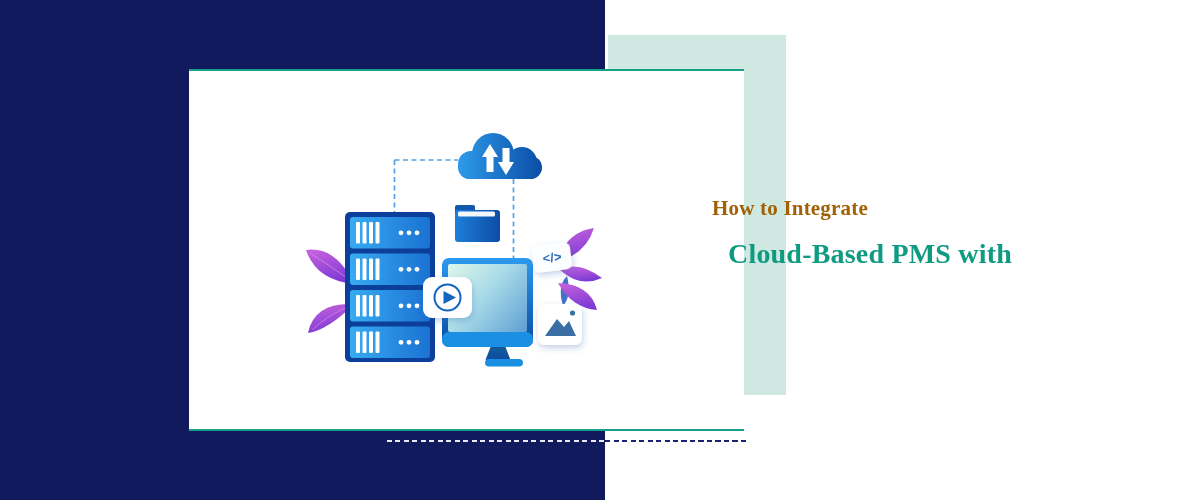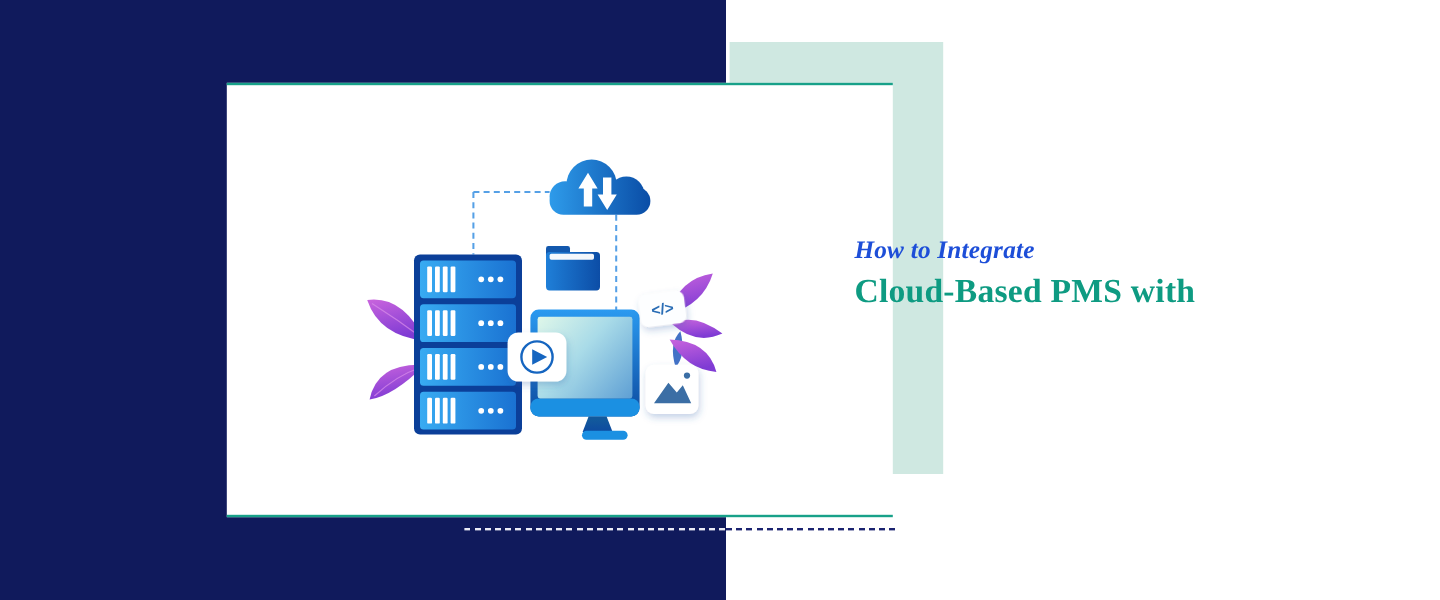--- a/index.html
+++ b/index.html
@@ -24,26 +24,26 @@
     border-top:2px solid #18A189;border-bottom:2px solid #18A189;
   }
   .illustration{
     position:absolute;left:300px;top:120px;width:320px;height:270px;
   }
 
   .titles{
     position:absolute;left:712px;top:196px;width:360px;
   }
   .pretitle{
-    font-weight:bold;font-size:21px;line-height:25px;color:#1d4ed8;
-    margin:0 0 6px 0;letter-spacing:.2px;font-style:italic;
+    font-weight:bold;font-size:21px;line-height:25px;color:#a16207;
+    margin:0 0 6px 0;letter-spacing:.2px;
   }
   .main-title{
     font-weight:bold;font-size:28px;line-height:34px;color:#0E9B82;
-    margin:0;letter-spacing:.2px;
+    margin:16px;letter-spacing:.2px;
   }
 
   .dash-line{position:absolute;top:440px;height:2px;}
   .dash-line.left{
     left:387px;width:218px;
     background:repeating-linear-gradient(90deg,#E9EBF6 0 5px,transparent 5px 8.5px);
   }
   .dash-line.right{
     left:605px;width:142px;
     background:repeating-linear-gradient(90deg,#1B2370 0 5px,transparent 5px 8.5px);

